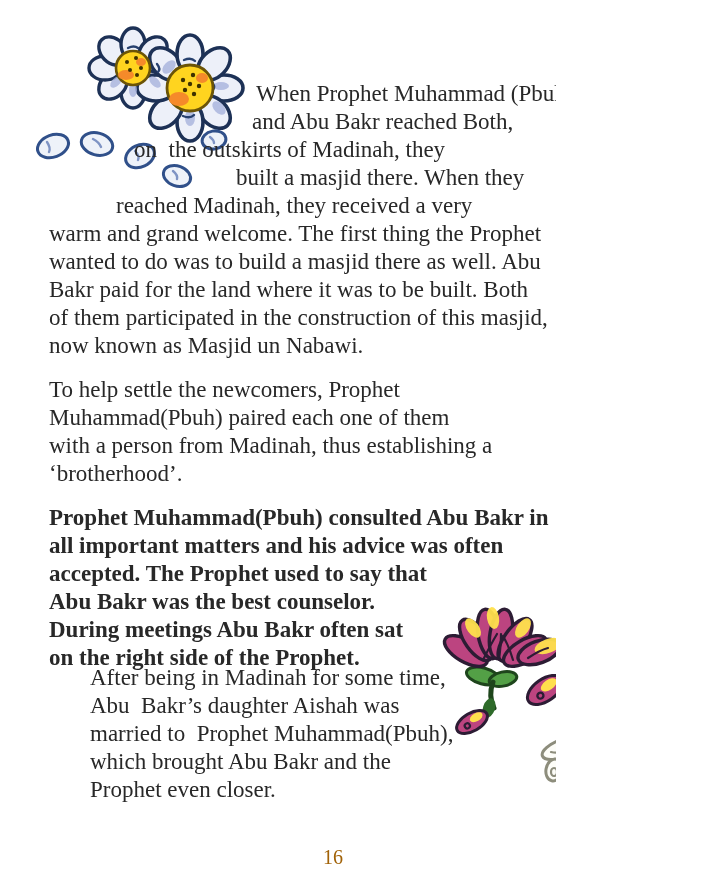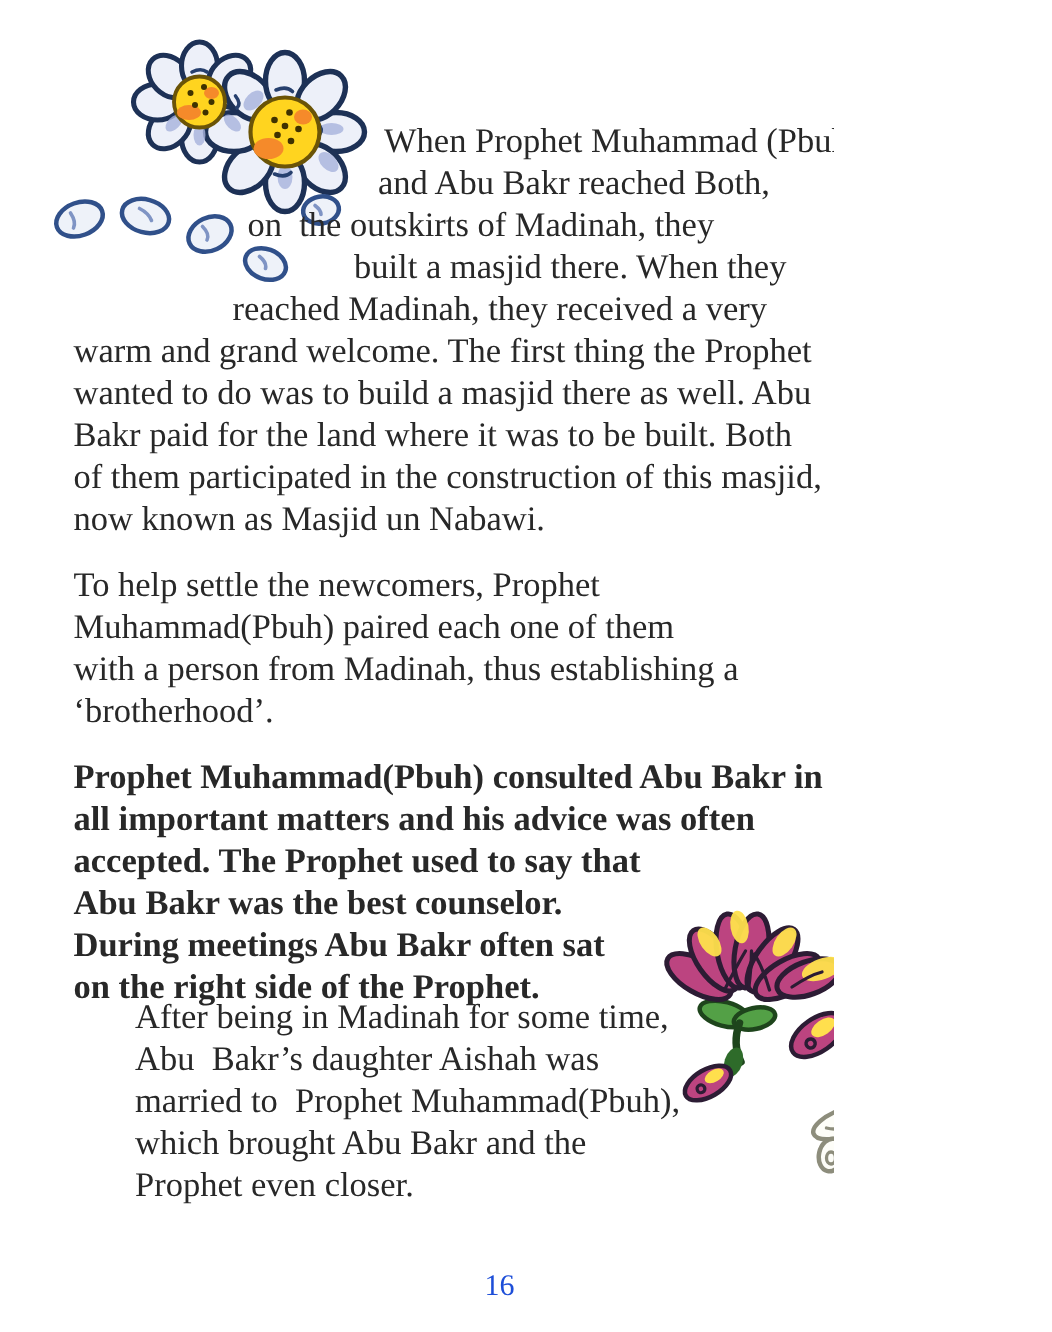--- a/index.html
+++ b/index.html
@@ -13,29 +13,29 @@
   }
   .para{position:absolute;left:49px;font-size:23px;line-height:28px;}
   .line{white-space:pre;height:28px;}
   .p1{top:80px;}
   .p2{top:376px;}
   .p3{top:504px;font-weight:bold;}
   .p4{top:664px;margin-left:41px;}
   
   .ind1{margin-left:207px;}
   .ind2{margin-left:203px;}
-  .ind3{margin-left:116px;}
+  .ind3{margin-left:85px;}
   .ind4{margin-left:187px;}
-  .ind5{margin-left:106px;}
+  .ind5{margin-left:67px;}
   .illustration{position:absolute;}
   .daisies{left:33px;top:18px;}
   .flower{left:433px;top:556px;}
   .page-number{
     position:absolute;top:846px;left:0;width:666px;
-    text-align:center;font-size:20px;color:#1d4ed8;
+    text-align:center;font-size:20px;color:#a16207;
   }
 </style>
 </head>
 <body>
 
 <div class="page">
 
   <svg class="illustration daisies" width="215" height="190" viewBox="0 0 215 190">
 
     <g fill="#edf0f9" stroke="#1d3156" stroke-width="3.4" stroke-linejoin="round">

